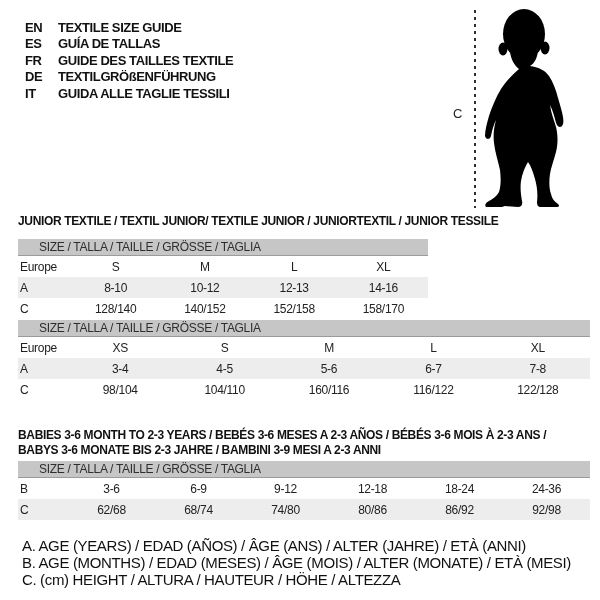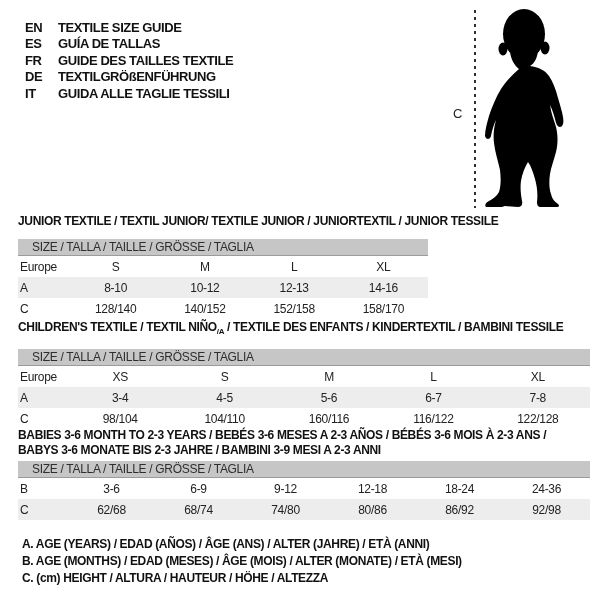--- a/index.html
+++ b/index.html
@@ -24,36 +24,36 @@
 
   
   .t-title{font-size:12px;font-weight:bold;letter-spacing:-0.35px;line-height:15px;white-space:nowrap;}
   .t-title sub{font-size:8px;}
 
   
   .tbl-wrap{left:18px;}
   table{border-collapse:collapse;table-layout:fixed;width:100%;
     font-size:12px;letter-spacing:-0.3px;}
   tr.hdr td{background:#c6c6c6;border-bottom:1px solid #9b9b9b;height:16px;
-    text-align:left;padding:0 0 0 14px;color:#2e2e2e;font-weight:normal;}
+    text-align:left;padding:0 0 0 21px;color:#2e2e2e;font-weight:normal;}
   td{height:21px;padding:0;text-align:center;color:#222;white-space:nowrap;overflow:hidden;}
   td.lbl{text-align:left;padding-left:2px;}
   tr.shade td{background:#ededed;}
   .t1-wrap{top:214px;width:410px;}
   .t2-wrap{top:320px;width:572px;}
   .t3-wrap{top:428px;width:572px;}
   .t1-wrap .t-title,.t2-wrap .t-title{margin-bottom:10px;}
   .t3-wrap .t-title{margin-bottom:0;}
   .t3-wrap table{margin-top:3px;}
   col.c-lbl1{width:53px;}
   col.c-lbl2{width:50px;}
 
   
   .footnotes{left:22px;top:537px;}
-  .foot-line{height:17px;font-size:12px;font-weight:bold;letter-spacing:-0.35px;white-space:nowrap;}
+  .foot-line{height:17px;font-size:15px;font-weight:normal;letter-spacing:-0.35px;white-space:nowrap;}
 </style>
 </head>
 <body>
 
 <div class="abs lang-block">
   <div class="lang-row">
     <span class="lang-code">EN</span>
     <span class="lang-text">TEXTILE SIZE GUIDE</span>
   </div>
   <div class="lang-row">
@@ -156,21 +156,20 @@
         <td>128/140</td>
         <td>140/152</td>
         <td>152/158</td>
         <td>158/170</td>
       </tr>
     </tbody>
   </table>
 </div>
 
 <div class="abs tbl-wrap t2-wrap">
-  <div class="t-title"><span>CHILDREN'S TEXTILE / TEXTIL NIÑO</span><sub>/A</sub><span> / TEXTILE DES ENFANTS / KINDERTEXTIL / BAMBINI TESSILE</span></div>
   <table>
     <colgroup>
         <col class="c-lbl2">
         <col>
         <col>
         <col>
         <col>
         <col>
       </colgroup>
     <tbody>

